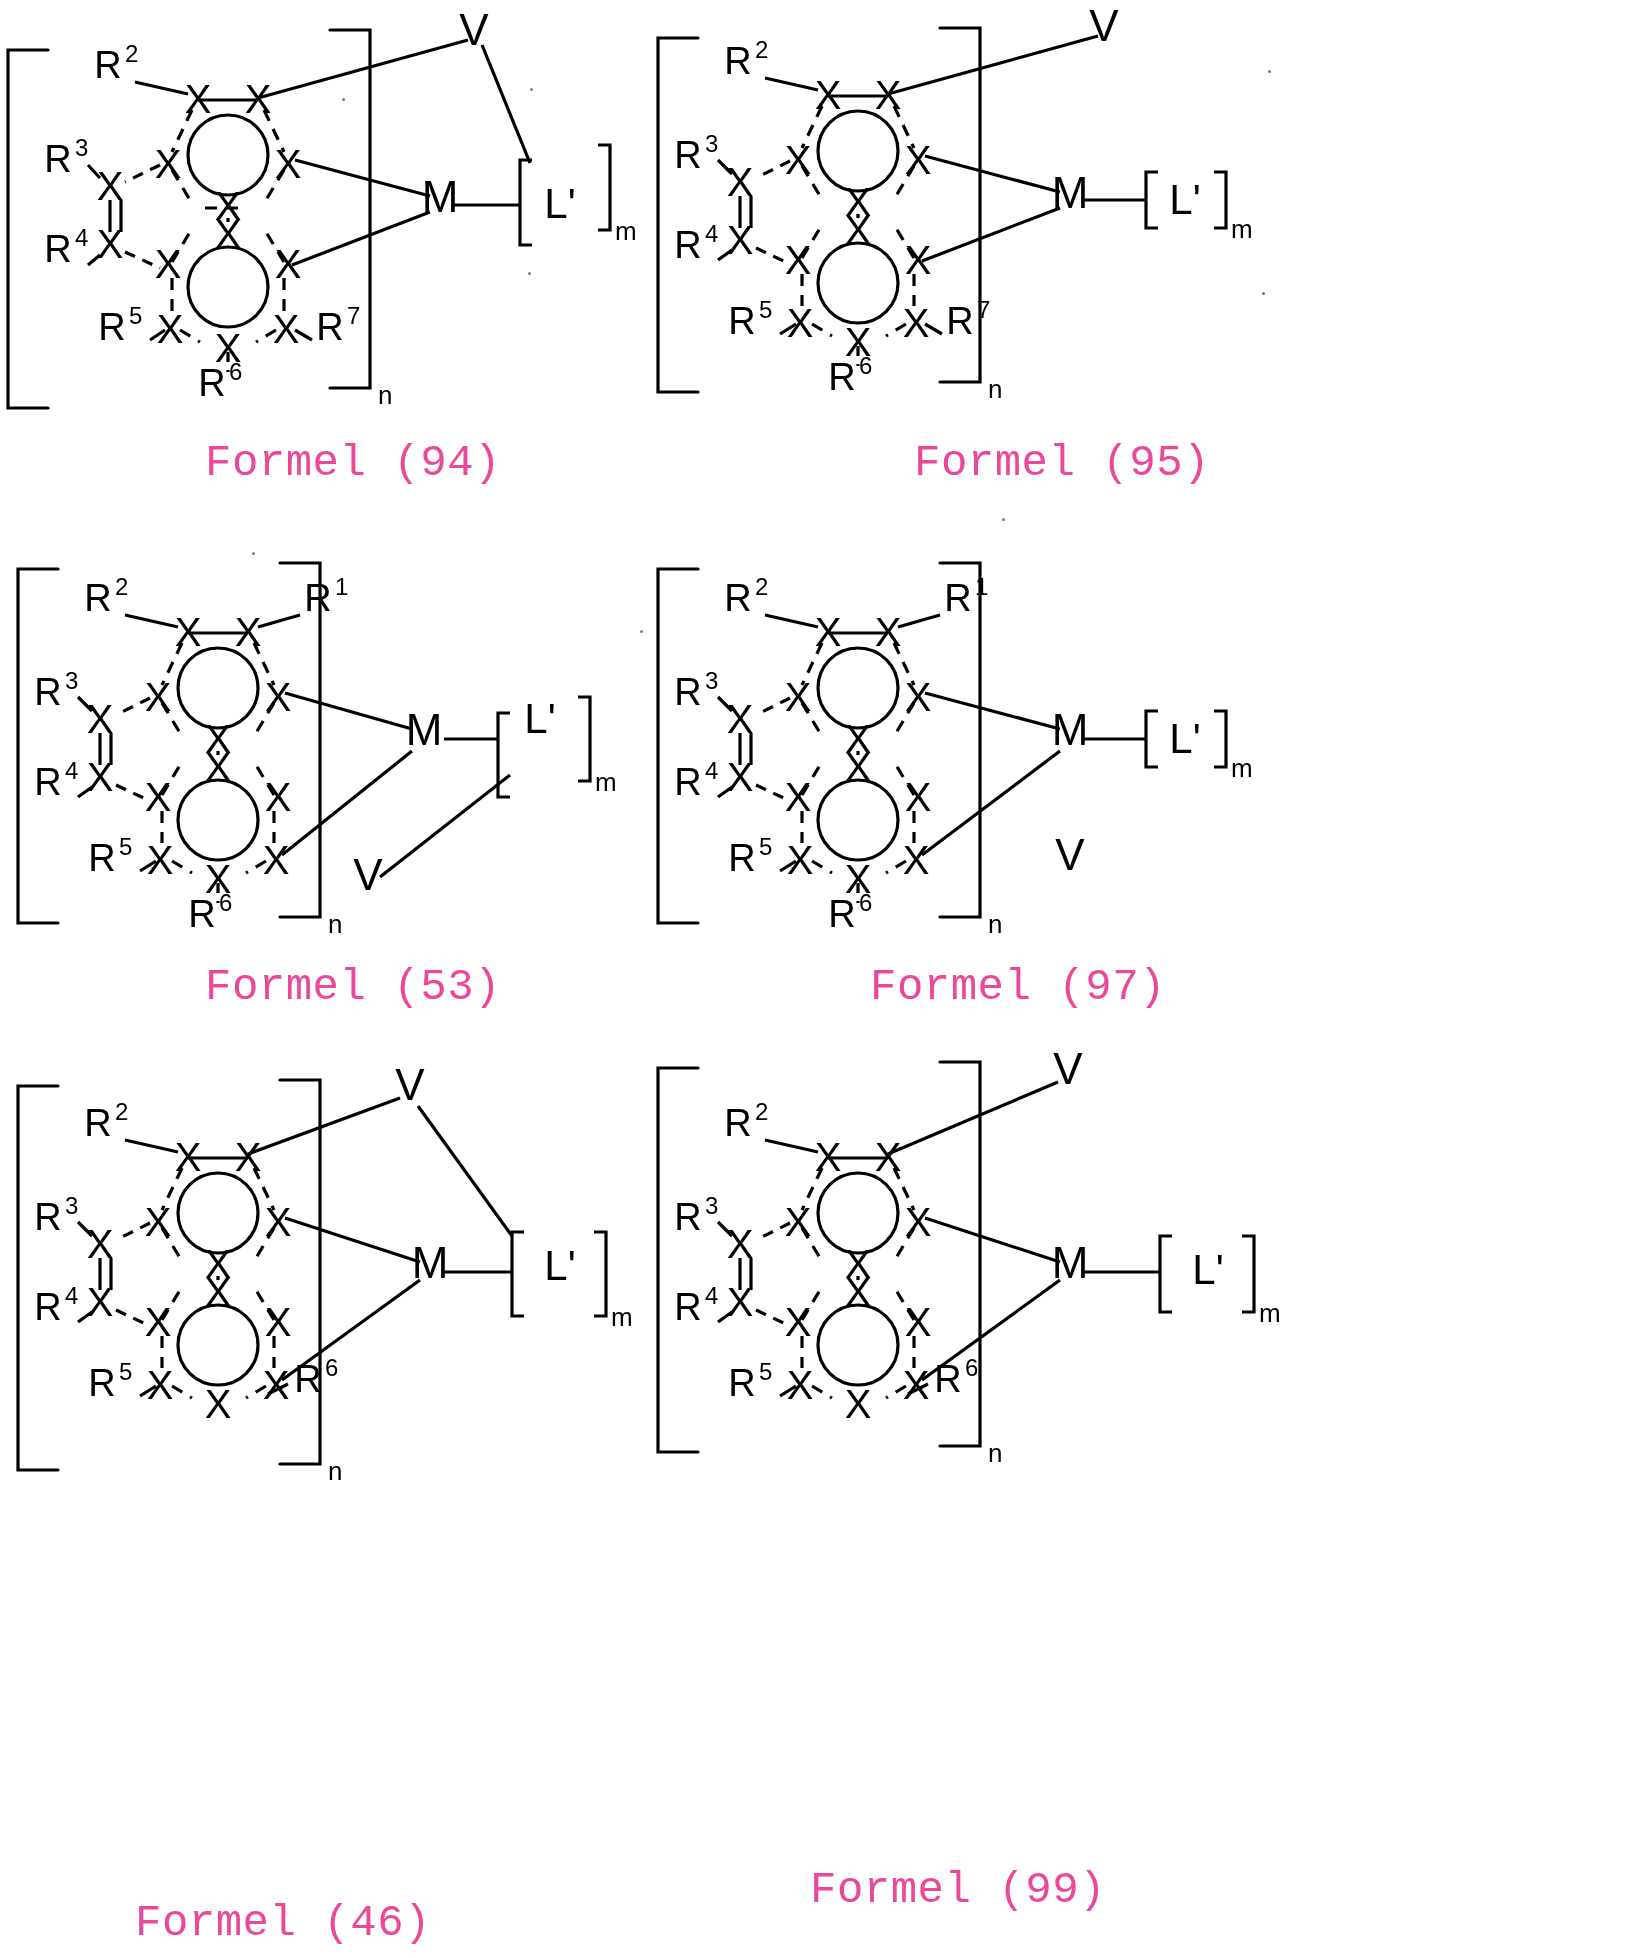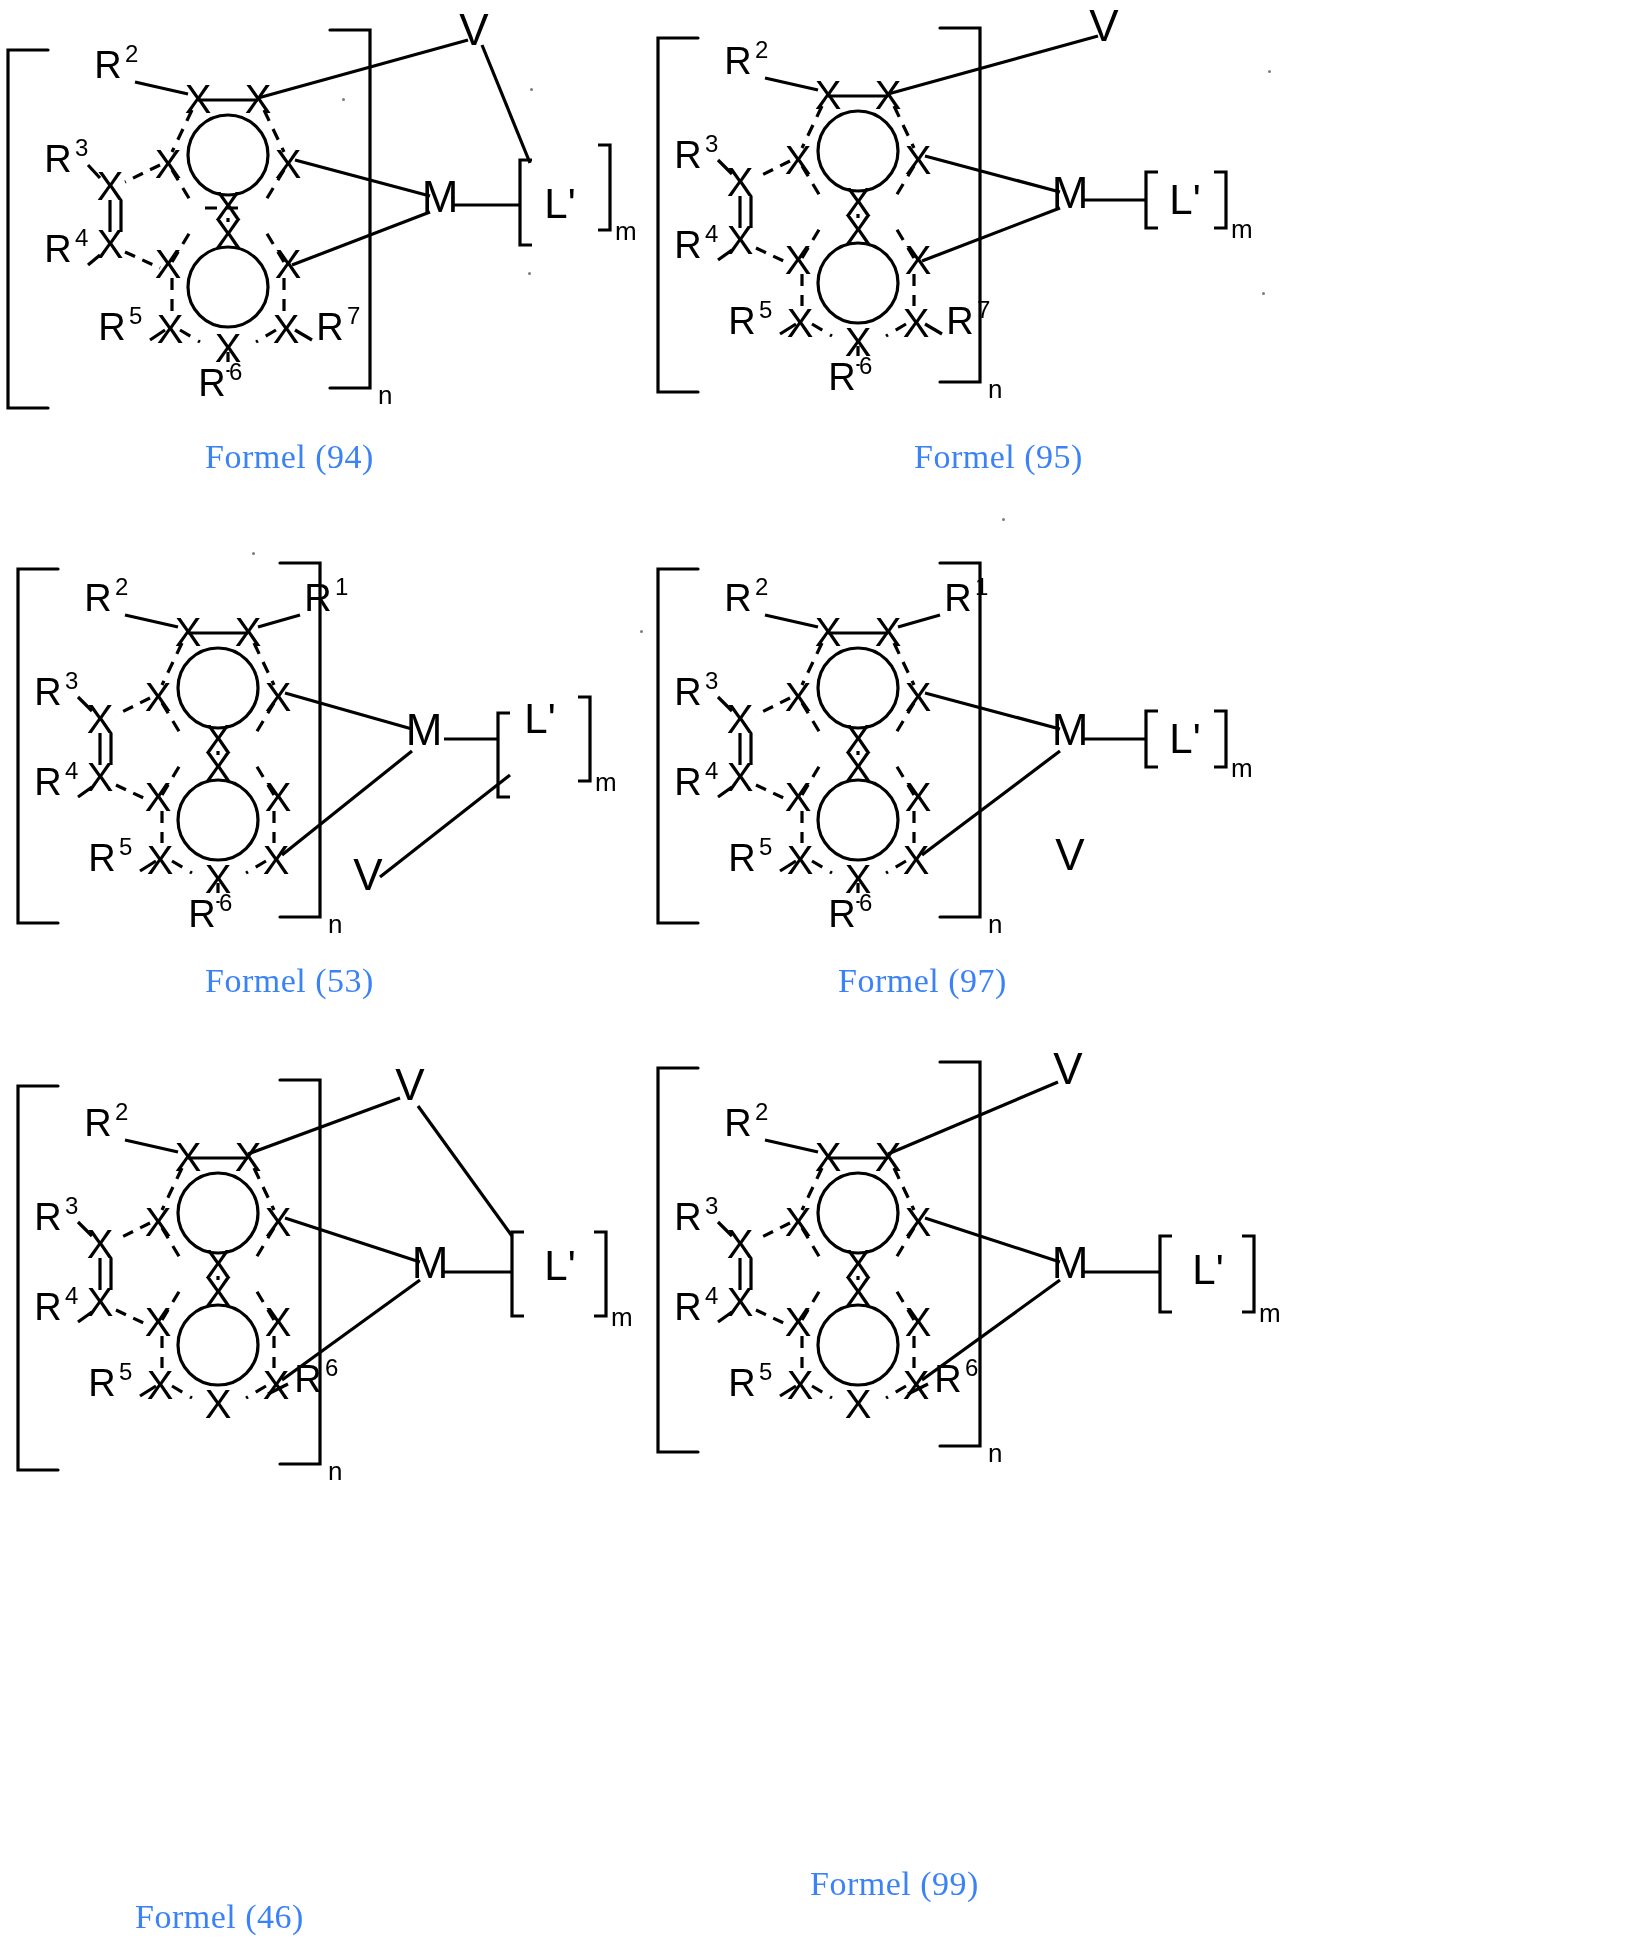--- a/index.html
+++ b/index.html
@@ -21,24 +21,24 @@
     height: 1958px;
   }
   .formula-cell {
     position: absolute;
   }
   .formula-svg {
     display: block;
   }
   .caption {
     position: absolute;
-    font-family: Liberation Serif, serif;
-    font-size: 34px;
+    font-family: Liberation Mono, monospace;
+    font-size: 44px;
     letter-spacing: 0.5px;
-    color: #3b82f6;
+    color: #ec4899;
     white-space: nowrap;
   }
   svg text {
     font-family: "Liberation Sans", sans-serif;
     fill: #000;
   }
   .atom { font-size: 40px; }
   .rlabel { font-size: 38px; }
   .rsup { font-size: 24px; }
   .metal { font-size: 44px; }
@@ -394,21 +394,21 @@
       <text class="rlabel" x="202" y="402" text-anchor="middle">R</text>
       <text class="rsup" x="219" y="386">6</text>
 
       <text class="metal" x="430" y="220" text-anchor="middle">M</text>
       <text class="metal" x="430" y="345" text-anchor="middle">V</text>
       <text class="lig" x="545" y="228" text-anchor="middle">L'</text>
       <text class="sub" x="591" y="252">m</text>
       <text class="sub" x="348" y="408">n</text>
     </svg>
   </div>
-  <div class="caption" style="left:838px; top:962px;">Formel (97)</div>
+  <div class="caption" style="left:870px; top:962px;">Formel (97)</div>
 
   <div class="formula-cell" style="left:0px; top:1040px;">
     <svg class="formula-svg" width="660" height="440" viewBox="0 0 660 440">
       <g stroke="#000" fill="none" stroke-width="3.2" stroke-linecap="round">
         <polyline points="58,46 18,46 18,430 58,430"></polyline>
         <polyline points="280,40 320,40 320,424 280,424"></polyline>
       </g>
       <g stroke="#000" fill="none" stroke-width="3.2">
         <line x1="188" y1="118" x2="248" y2="118"></line>
         <line x1="182" y1="128" x2="162" y2="170" stroke-dasharray="12,9"></line>

